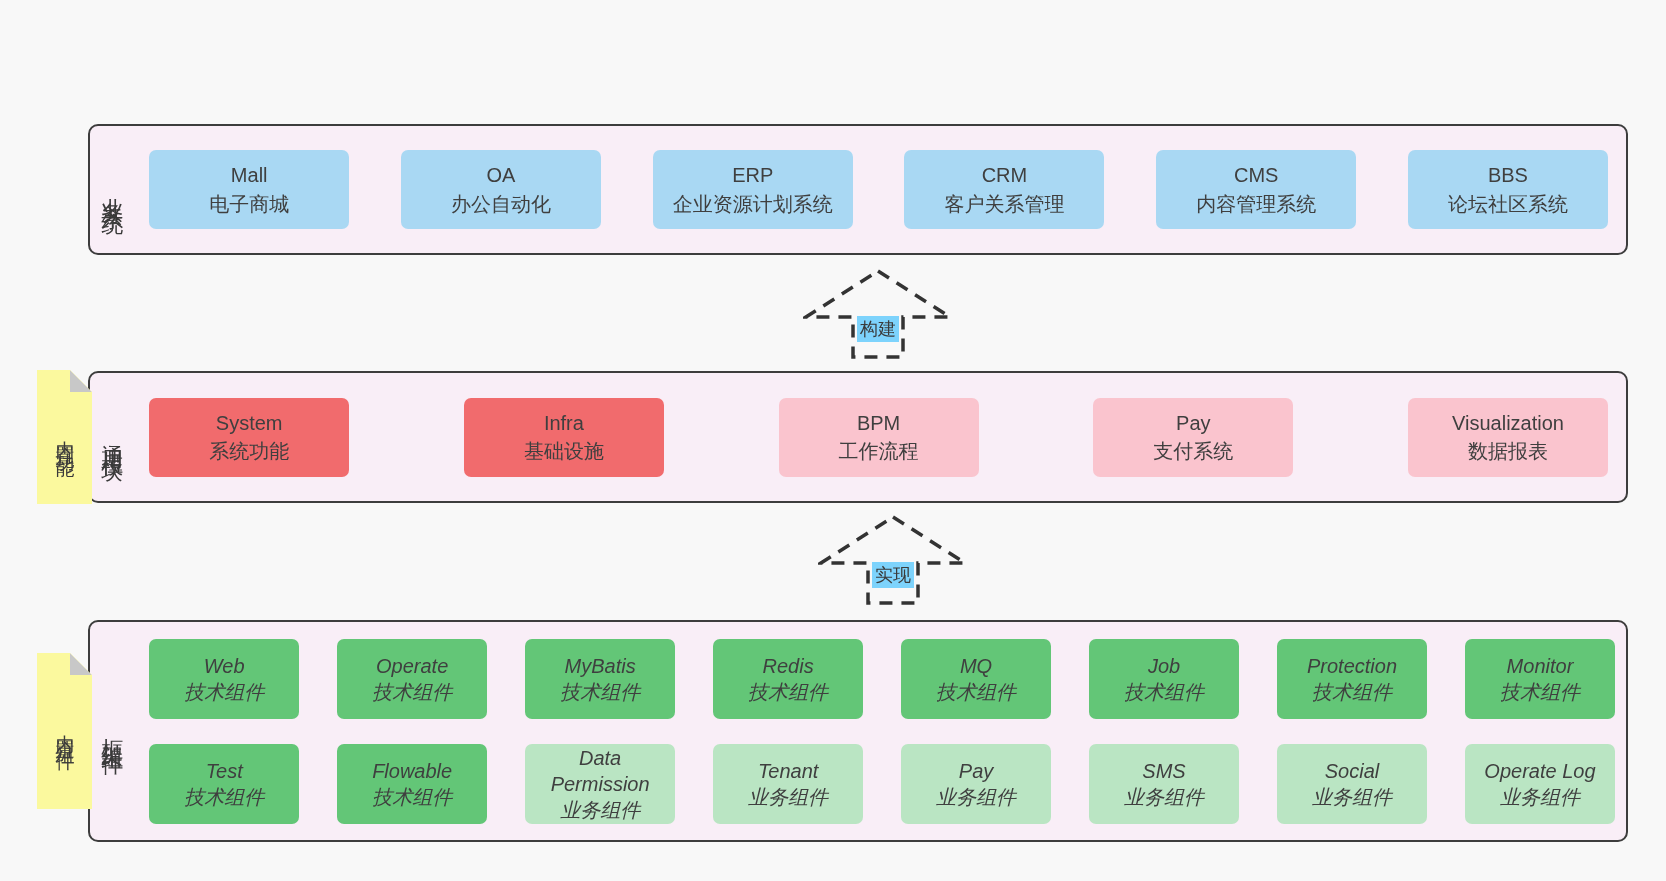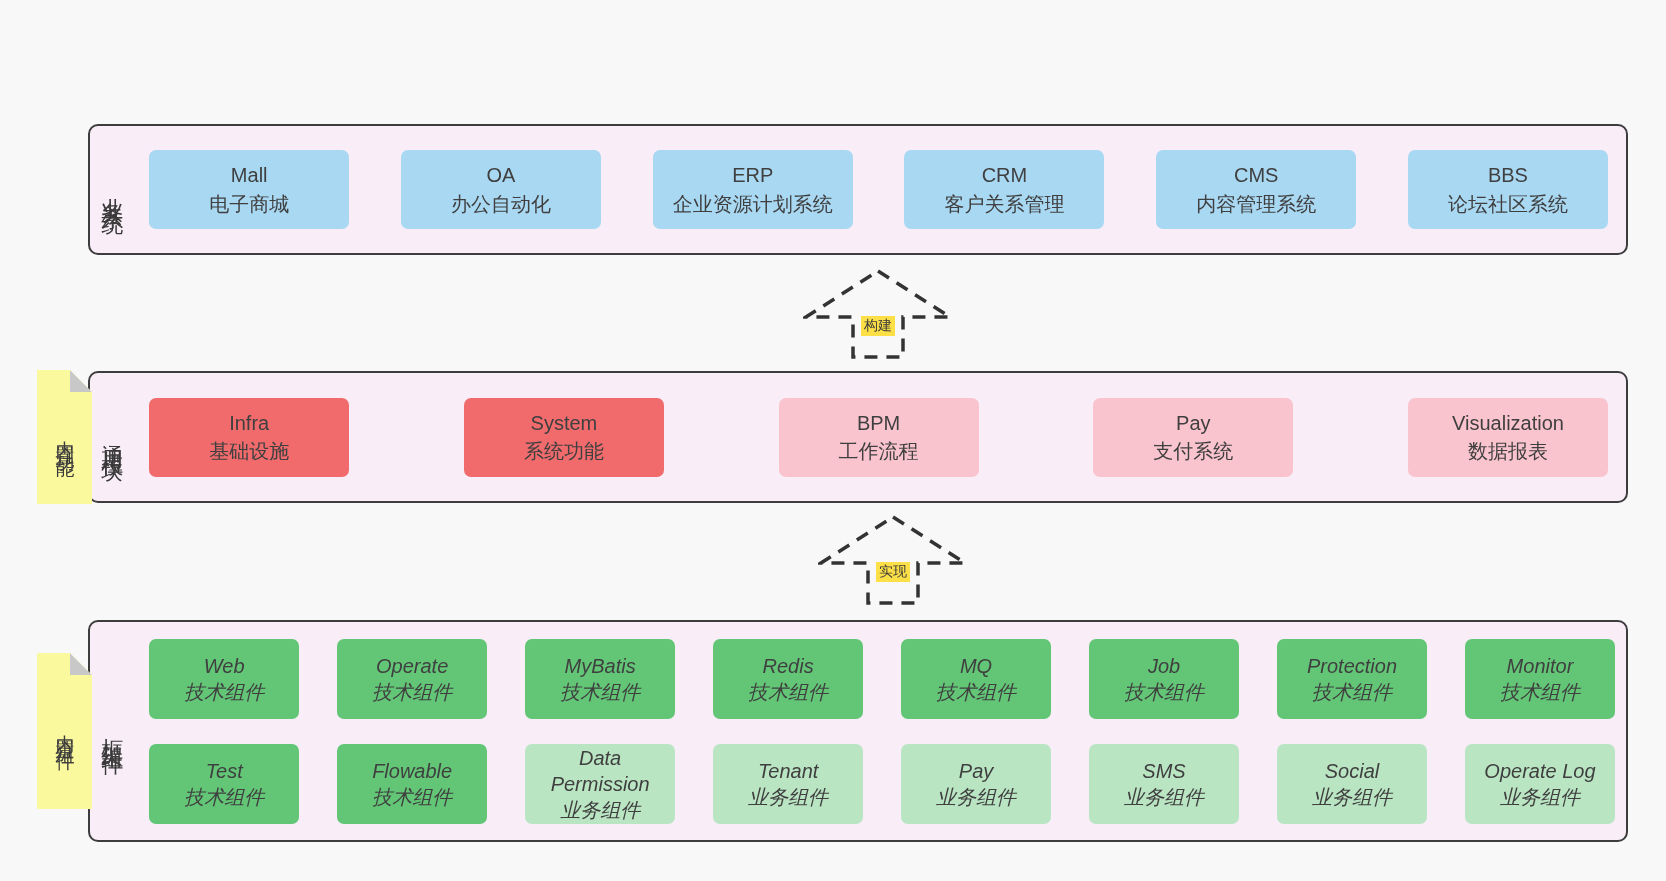--- a/index.html
+++ b/index.html
@@ -45,21 +45,21 @@
   .box.red{background:var(--red,#f16b6d);}
   .box.pink{background:var(--pink,#fac4ce);}
   .box.green{background:var(--green,#63c677);}
   .box.green-light{background:var(--green-light,#bae5c3);}
   .arrow{position:absolute;width:150px;height:92px;}
   #arrow-build{left:803px;top:268px;}
   #arrow-implement{left:818px;top:514px;}
   .arrow svg{position:absolute;left:0;top:0;}
   .arrow-label{
     position:absolute;left:50%;top:48px;transform:translateX(-50%);
-    background:#fde047;padding:1px 3px;font-size:14px;white-space:nowrap;color:#3a3a3a;
+    background:#7dd3fc;padding:1px 3px;font-size:18px;white-space:nowrap;color:#3a3a3a;
   }
   .note{
     position:absolute;left:37px;width:55px;z-index:3;
     background:var(--note,#fbf99e);
     display:flex;align-items:center;justify-content:center;
     clip-path:polygon(0 0,calc(100% - 22px) 0,100% 22px,100% 100%,0 100%);
   }
   #note-features{top:370px;height:134px;}
   #note-components{top:653px;height:156px;}
   .note-fold{
@@ -116,26 +116,26 @@
 
   <div class="note" id="note-features">
     <span class="note-fold"></span>
     <span class="note-label">内置功能</span>
   </div>
 
   <section class="band" id="band-modules">
     <div class="band-label">通用模块</div>
     <div class="band-boxes">
       <div class="box red">
+        <span>System</span>
+        <span>系统功能</span>
+      </div>
+      <div class="box red">
         <span>Infra</span>
         <span>基础设施</span>
-      </div>
-      <div class="box red">
-        <span>System</span>
-        <span>系统功能</span>
       </div>
       <div class="box pink">
         <span>BPM</span>
         <span>工作流程</span>
       </div>
       <div class="box pink">
         <span>Pay</span>
         <span>支付系统</span>
       </div>
       <div class="box pink">

